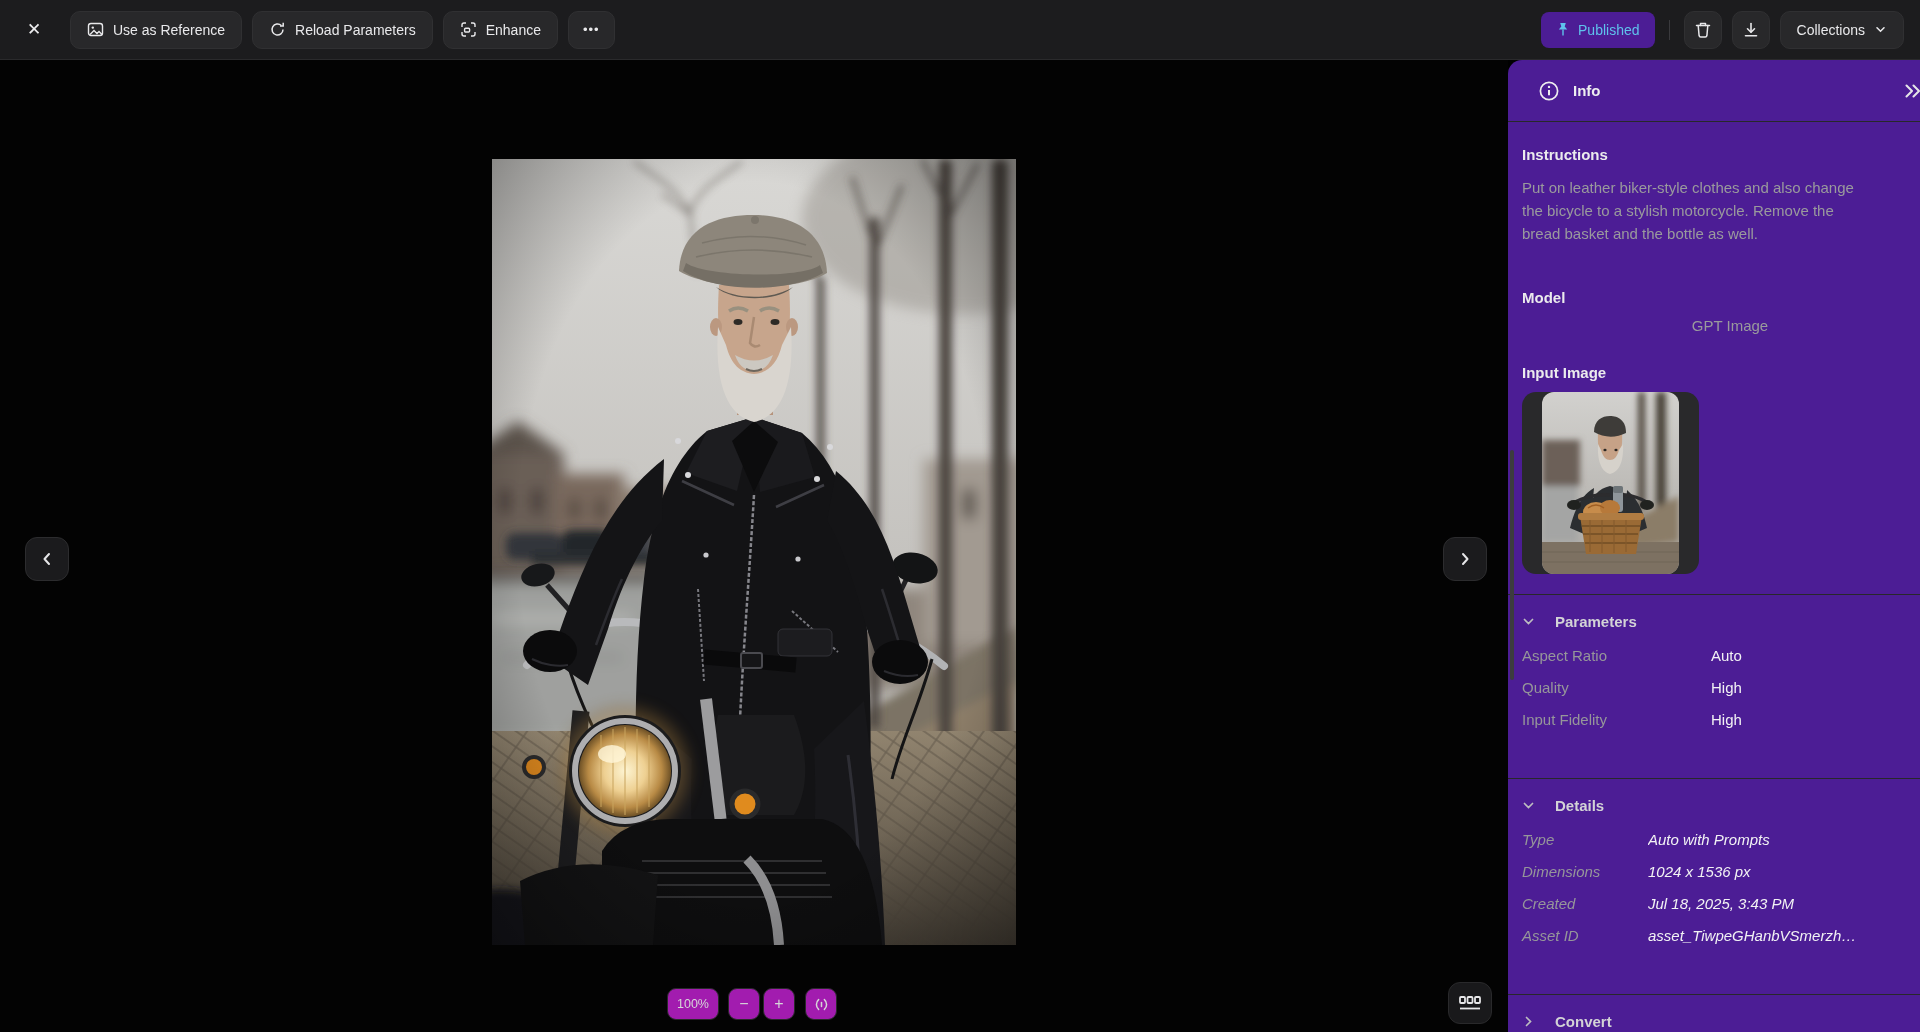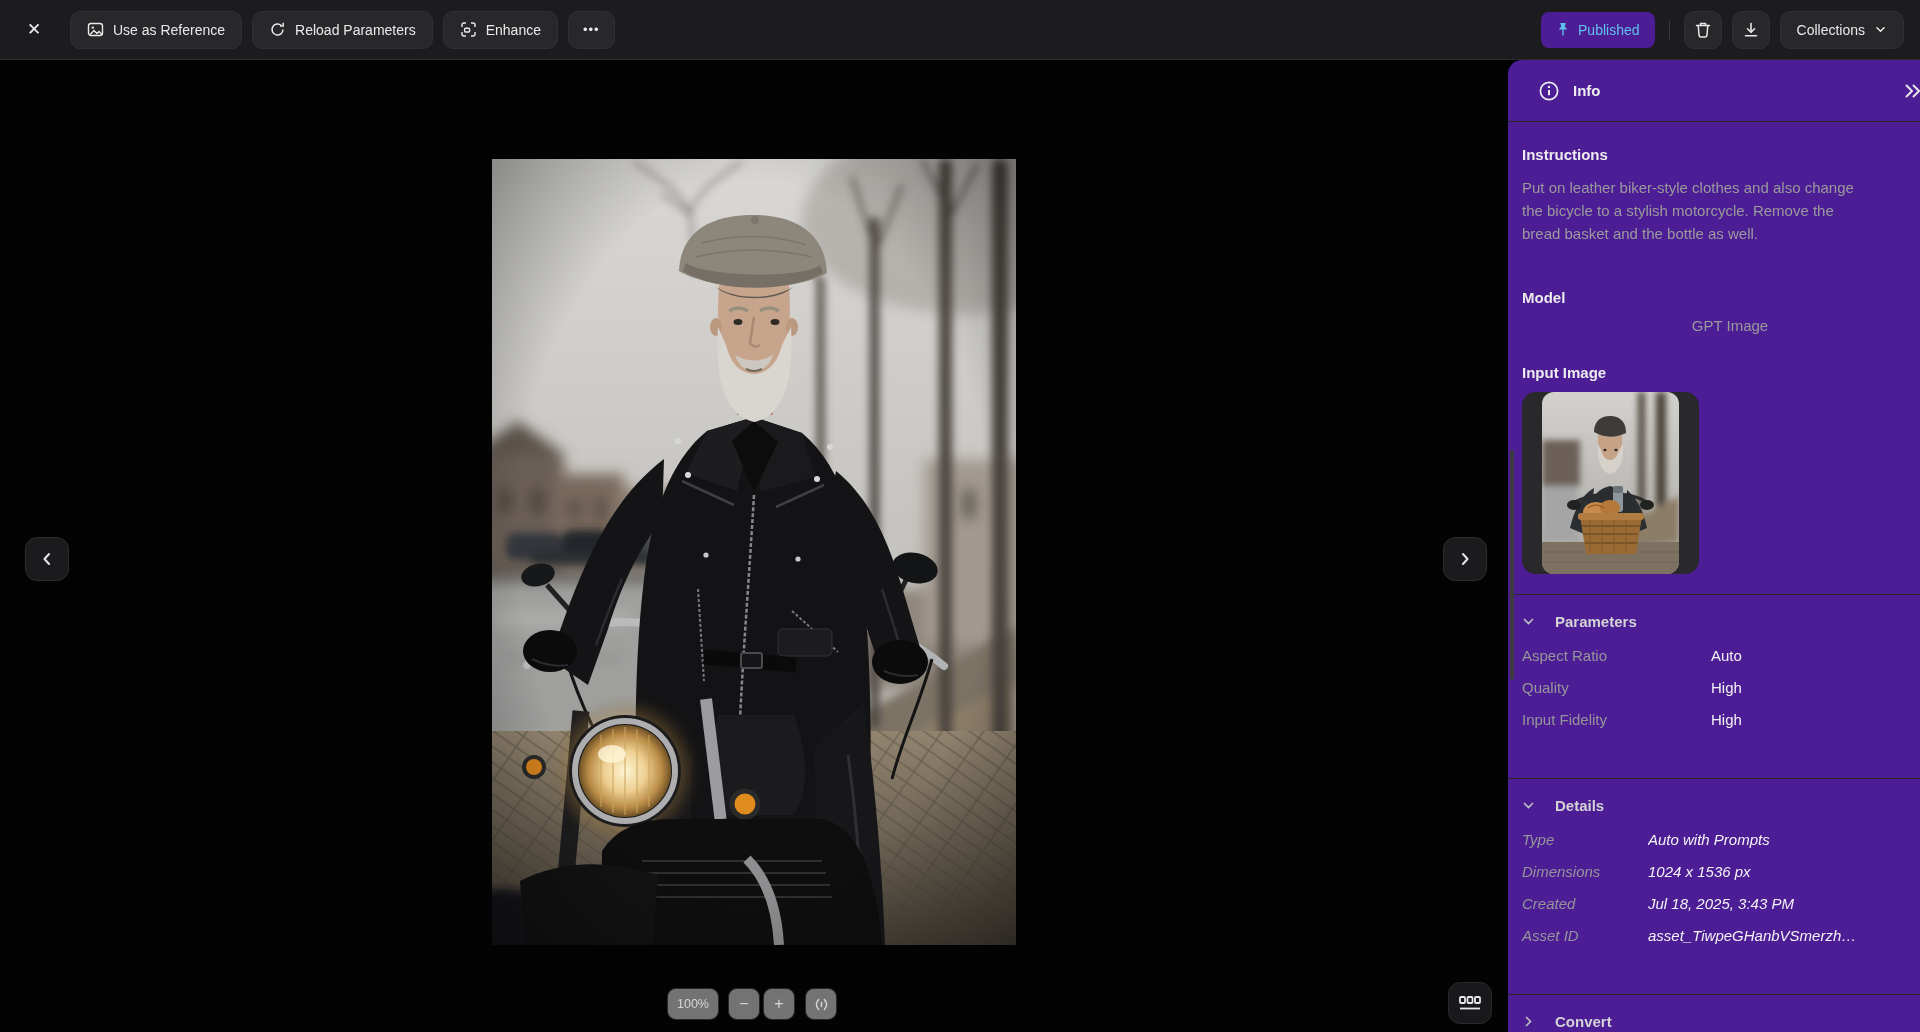--- a/index.html
+++ b/index.html
@@ -26,21 +26,21 @@
 
   
   .canvas { position:absolute; left:0; top:60px; width:1508px; height:972px; background:#030303; }
   .gen-image { position:absolute; left:492px; top:99px; width:524px; height:786px; overflow:hidden; }
   .nav-btn { position:absolute; width:44px; height:44px; border-radius:12px; background:#1b1b1d;
              border:1px solid #2c2c2e; display:flex; align-items:center; justify-content:center;
              color:#e6e6e8; cursor:pointer; }
   .nav-prev { left:25px; top:477px; }
   .nav-next { left:1443px; top:477px; }
   .zoombar { position:absolute; left:667px; top:928px; display:flex; align-items:center; }
-  .zbtn { height:32px; background:#737373; border:1px solid #29292b; border-radius:9px; color:#d6d6d8;
+  .zbtn { height:32px; background:#a21caf; border:1px solid #29292b; border-radius:9px; color:#d6d6d8;
           display:flex; align-items:center; justify-content:center; cursor:pointer; font-family:inherit; }
   .z-level { width:52px; font-size:12.5px; }
   .z-minus { width:32px; font-size:16px; margin-left:9px; }
   .z-plus  { width:32px; font-size:16px; margin-left:3px; }
   .z-fit   { width:32px; margin-left:10px; }
   .filmstrip-btn { position:absolute; left:1448px; top:922px; width:44px; height:42px; border-radius:12px;
                    background:#19191b; border:1px solid #29292b; display:flex; align-items:center;
                    justify-content:center; color:#e6e6e8; cursor:pointer; }
 
   

